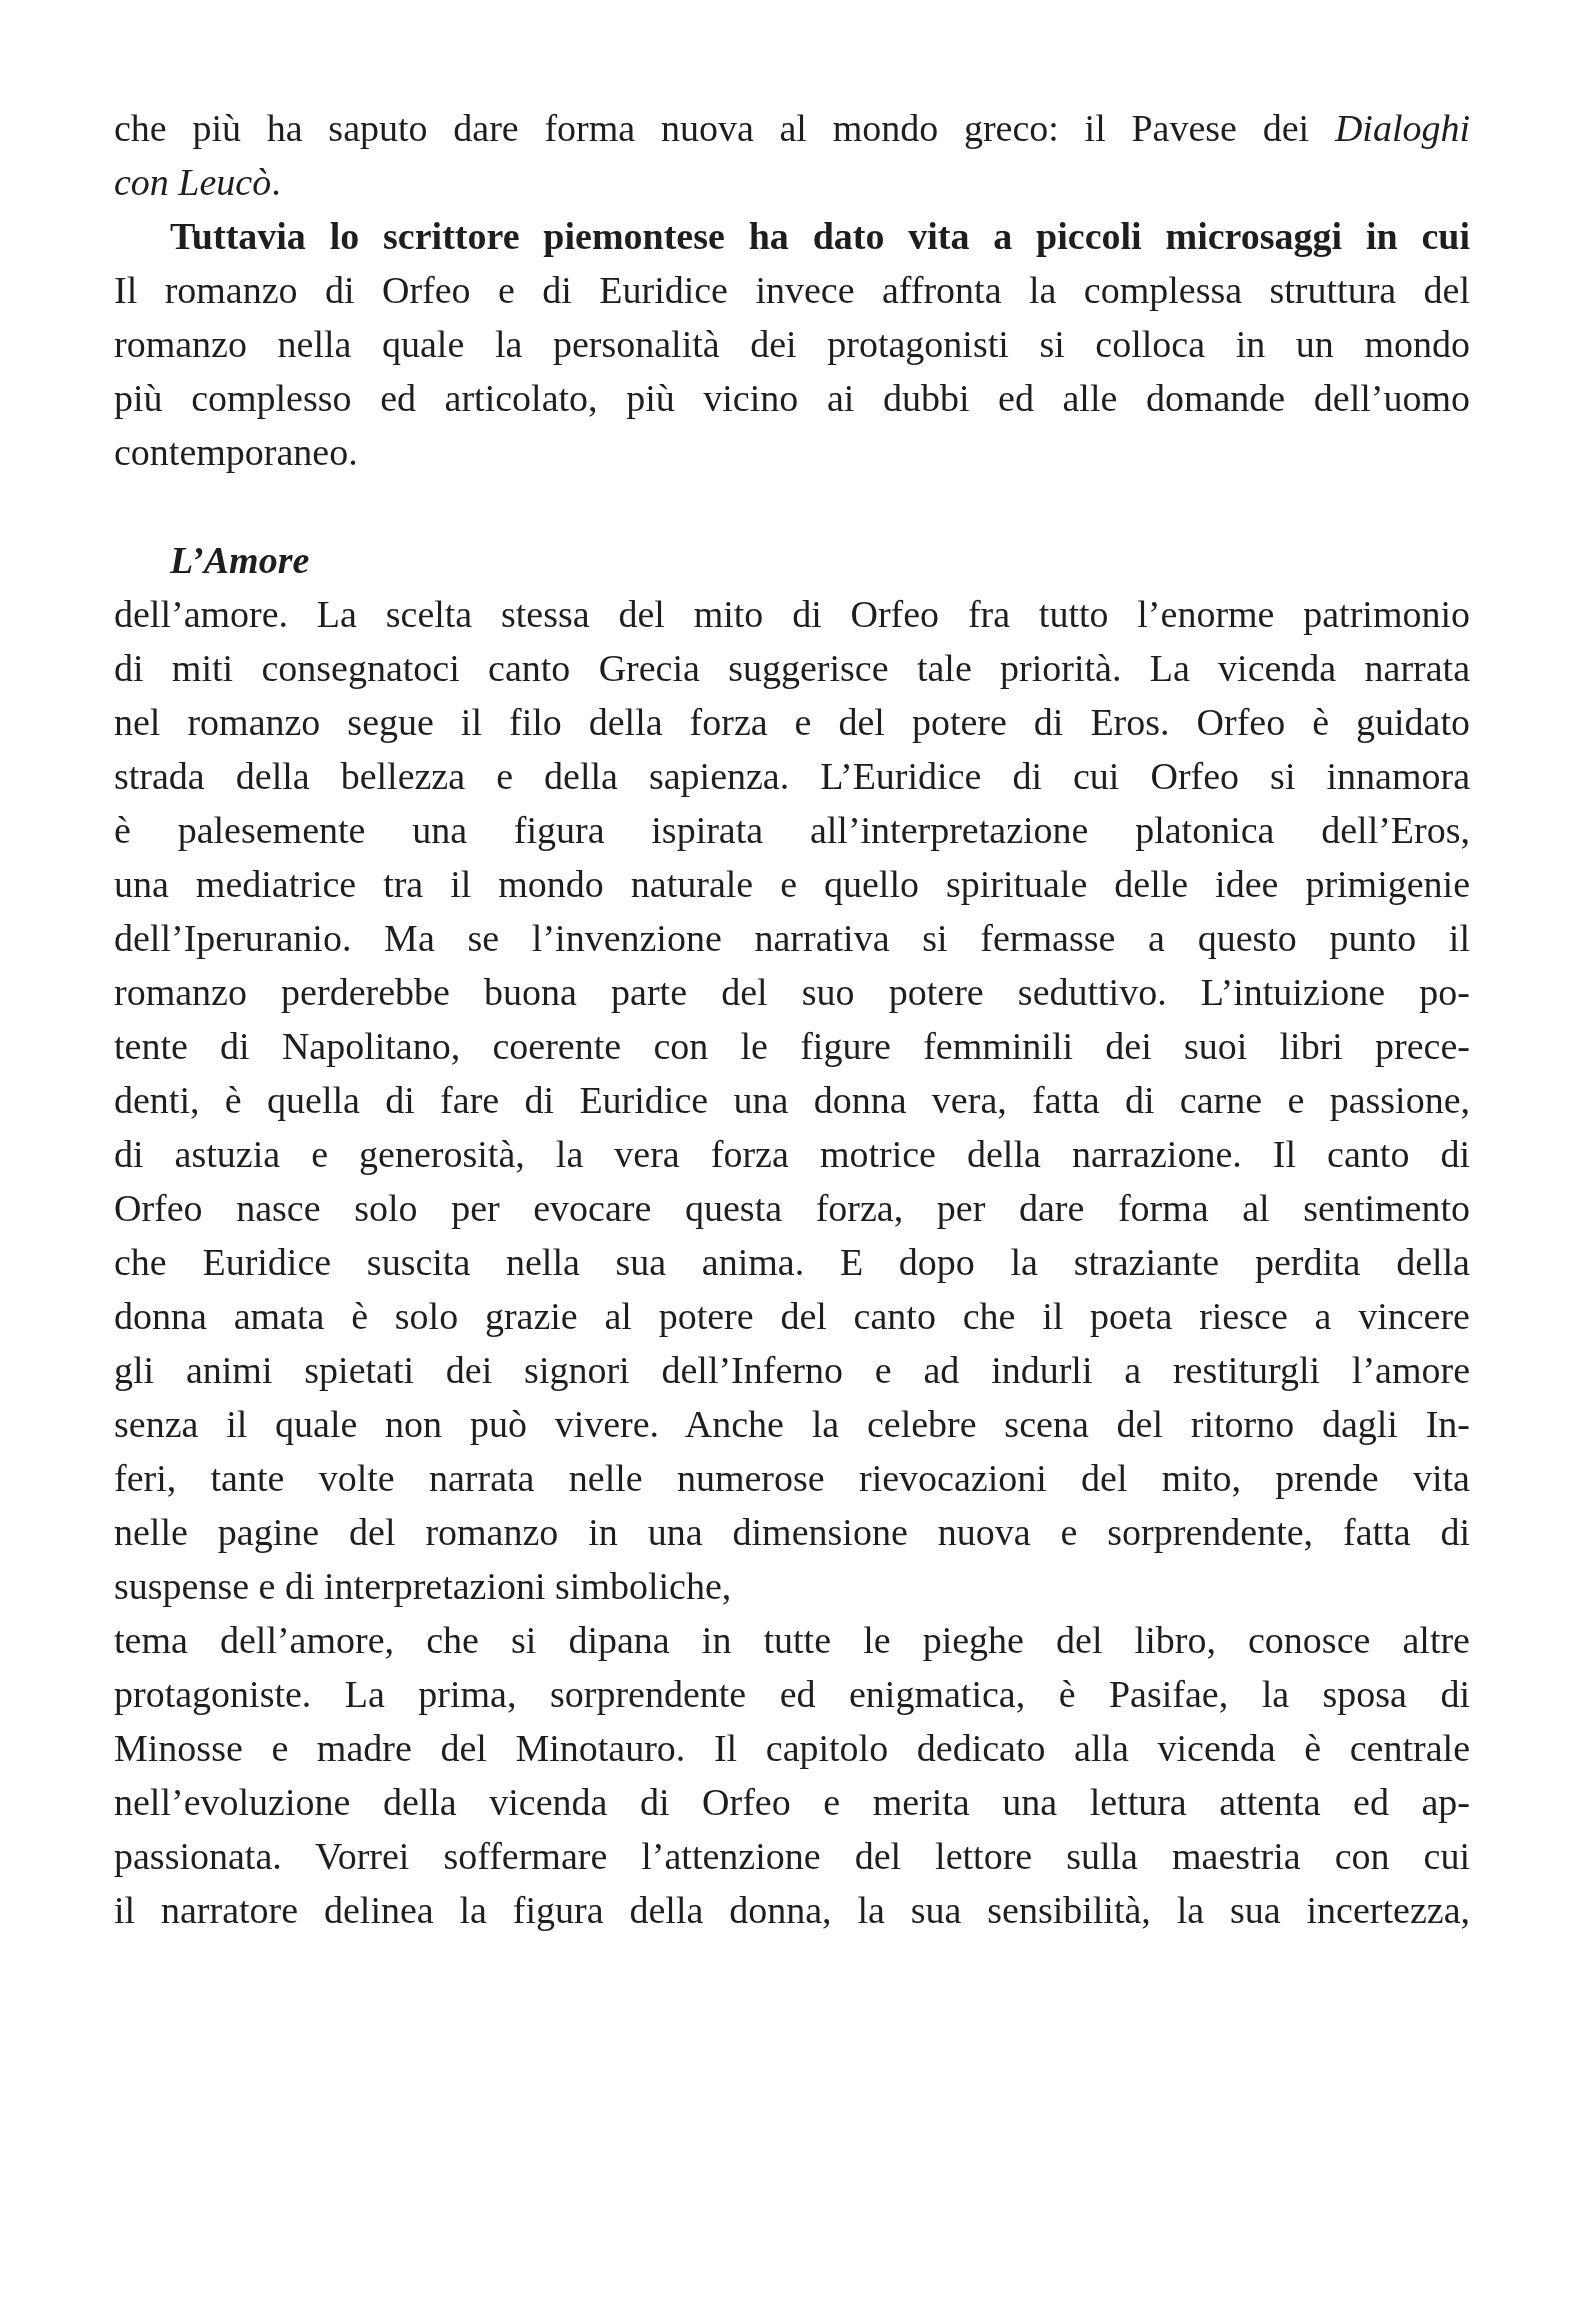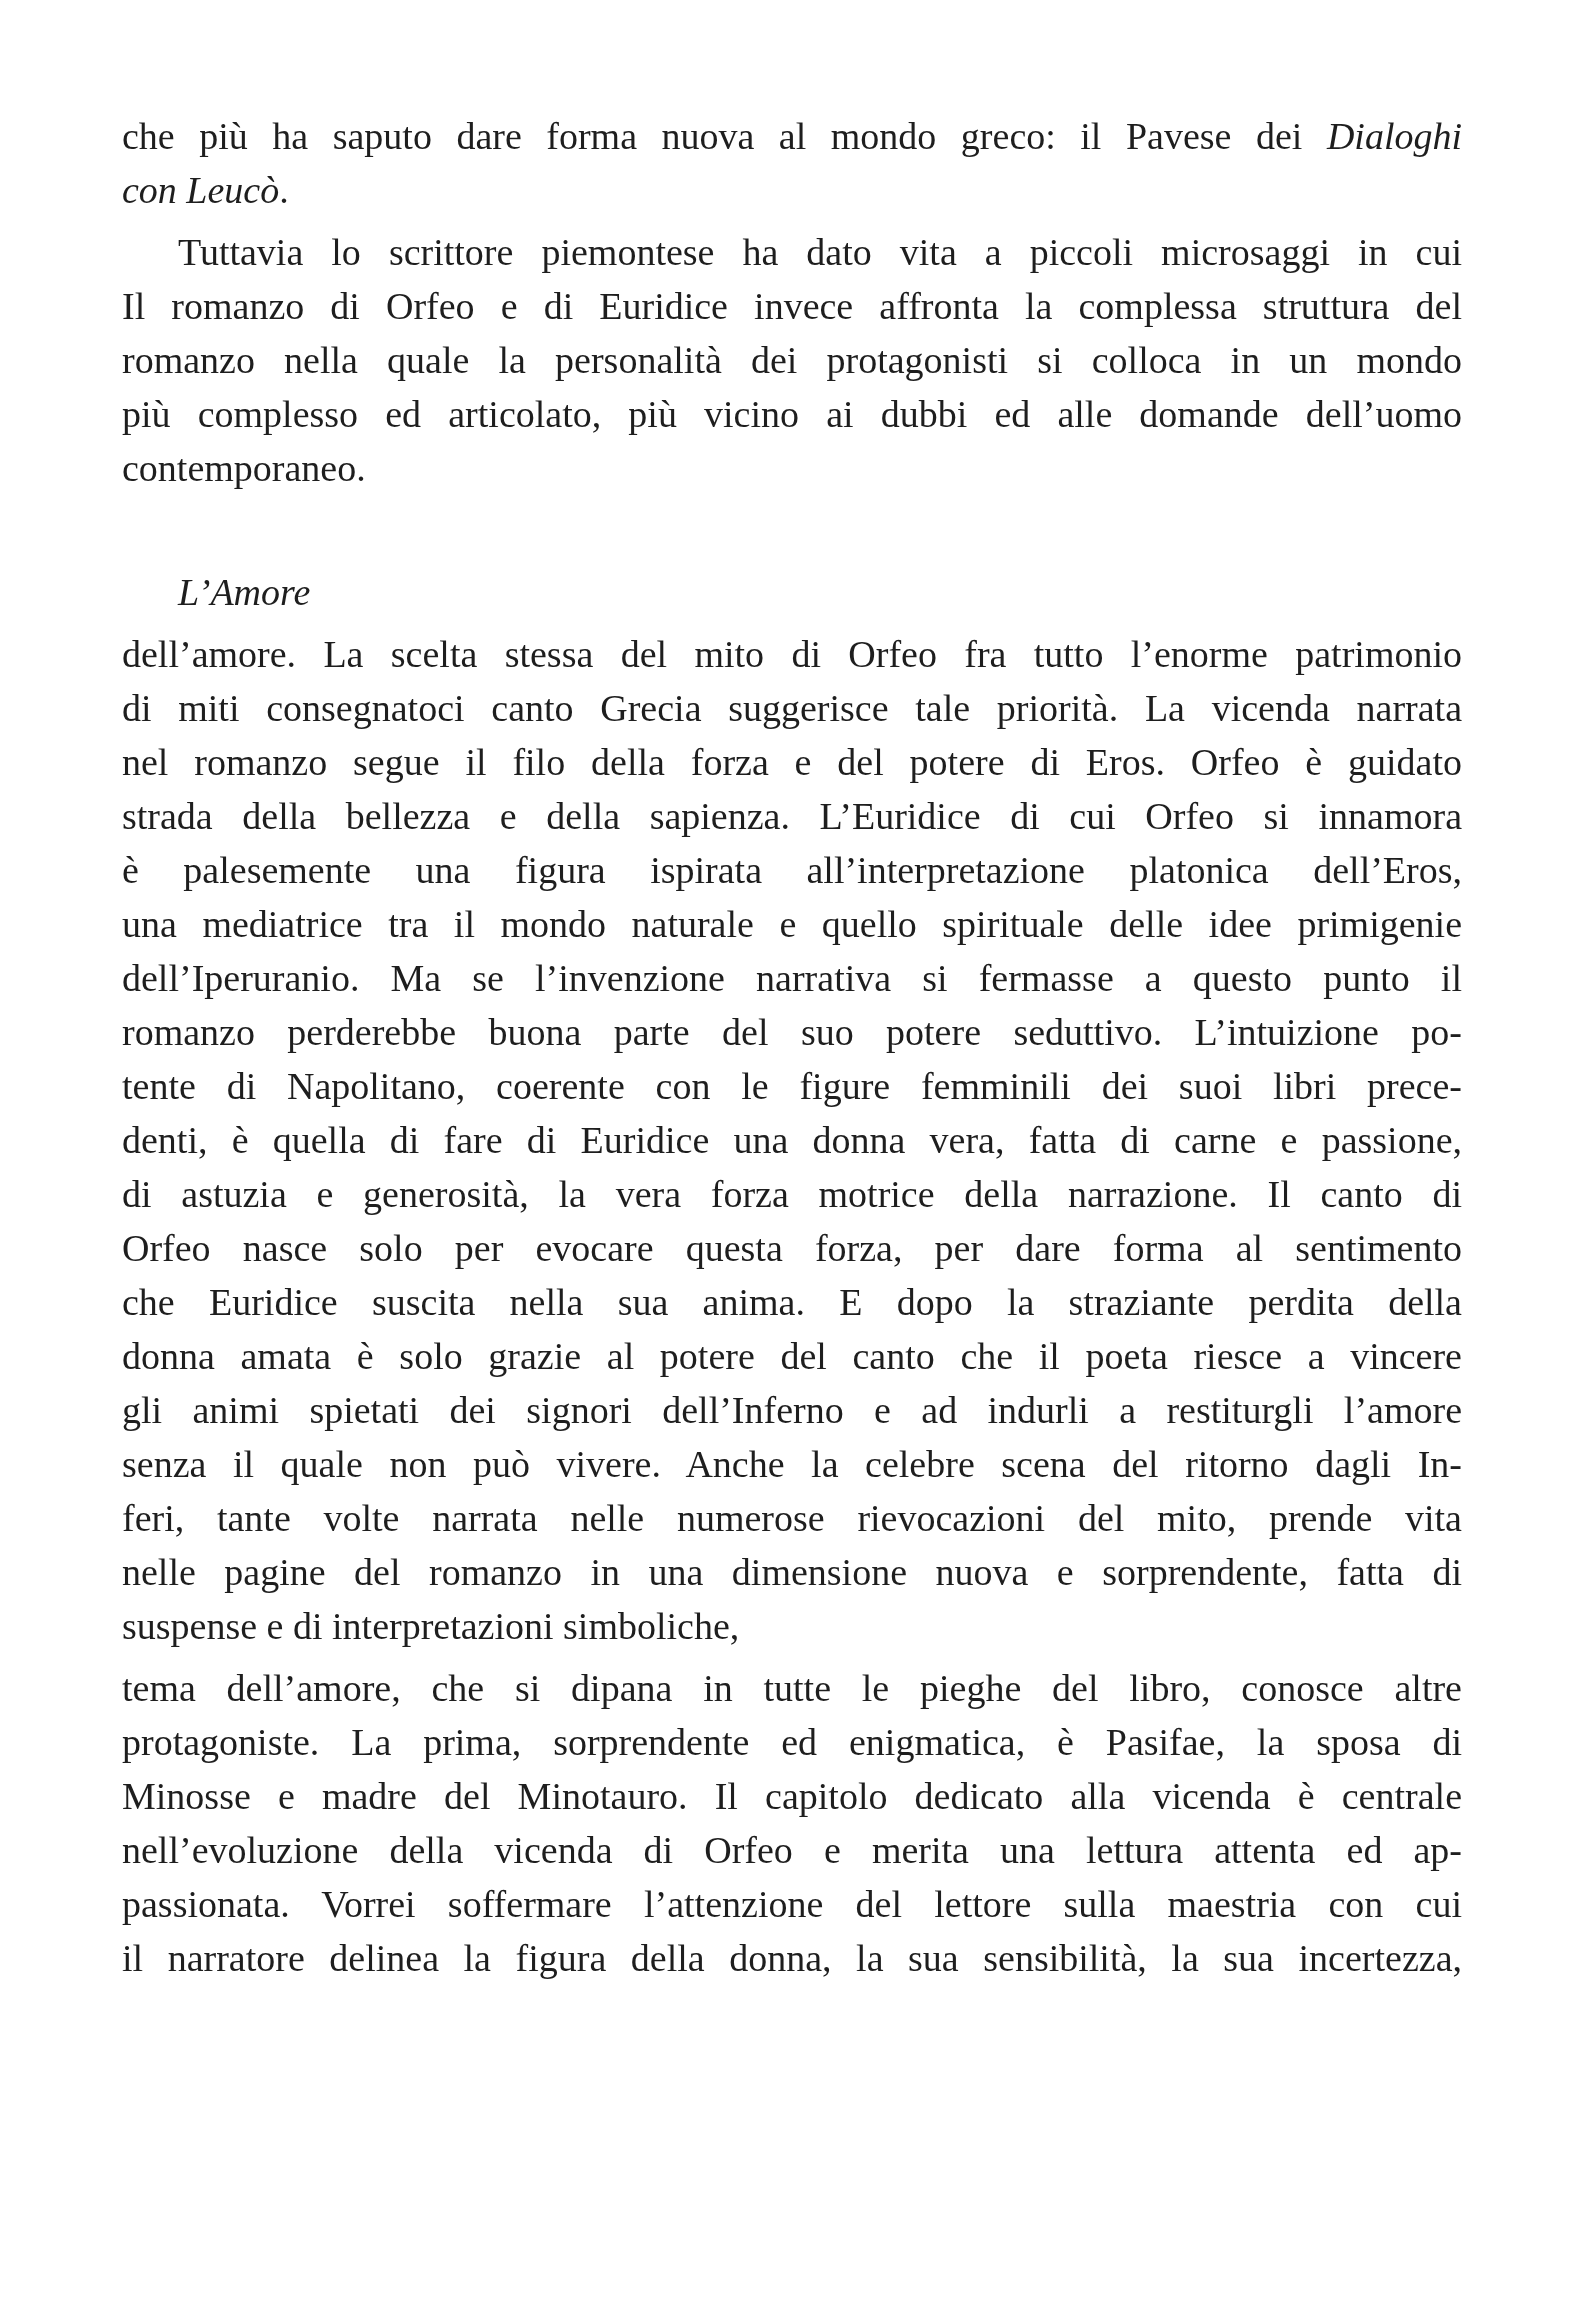--- a/index.html
+++ b/index.html
@@ -19,34 +19,35 @@
       top: 101px;
       width: 1356px;
       font-family: "Liberation Serif", "DejaVu Serif", serif;
       font-size: 38px;
       line-height: 54px;
       color: #1e1e1e;
       text-align: justify;
       hyphens: manual;
     }
     .page p {
-      margin: 8px;
+      margin: 0;
     }
     .line {
       display: block;
       text-align: justify;
       text-align-last: justify;
       white-space: nowrap;
       overflow: visible;
     }
     .line.last {
       text-align-last: left;
     }
     .indent {
       padding-left: 56px;
+      font-weight: bold;
     }
     .gap {
       height: 54px;
     }
     em {
       font-style: italic;
     }
   </style>
 </head>
 <body>

